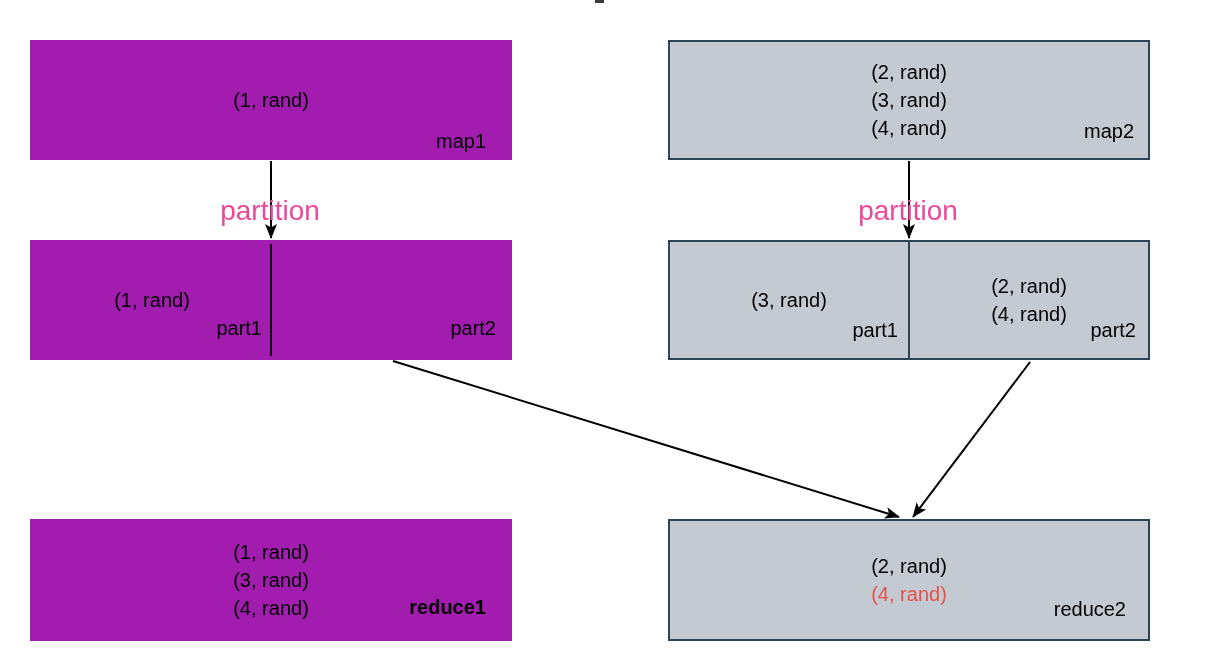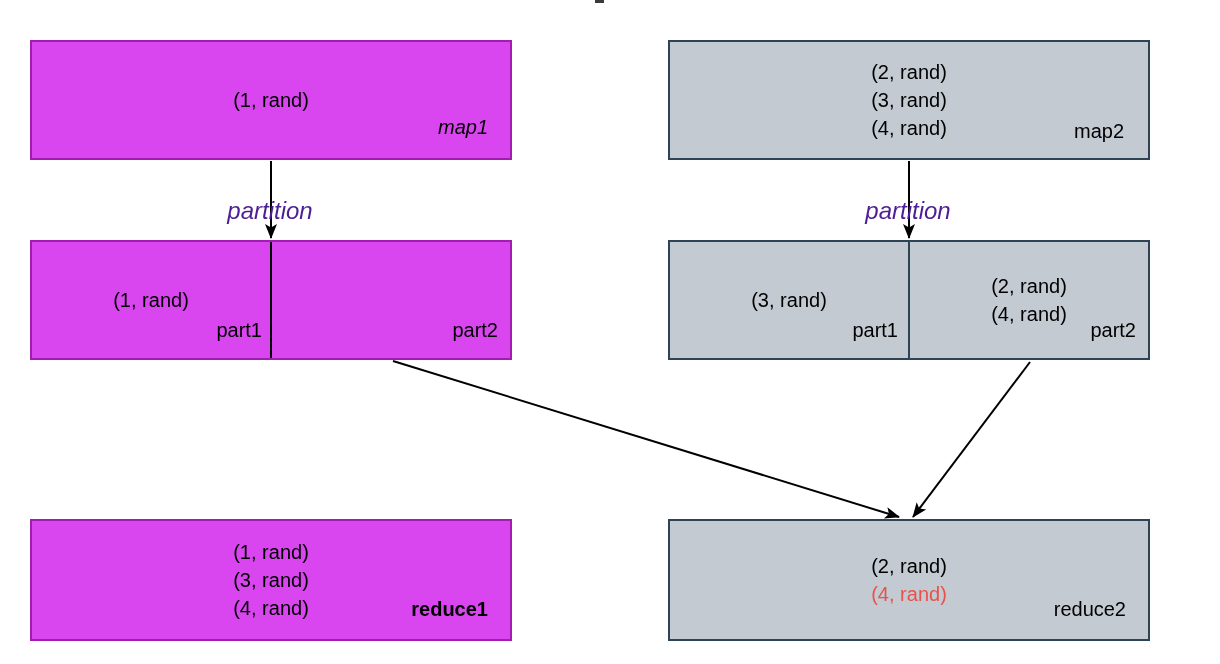--- a/index.html
+++ b/index.html
@@ -17,22 +17,22 @@
     height: 664px;
     background: #ffffff;
   }
   .box {
     position: absolute;
     box-sizing: border-box;
     font-size: 20px;
     color: #000000;
   }
   .box.white {
-    background: #d946ef;
-    border: 2px solid #a21caf;
+    background: #a21caf;
+    border: 4px solid #a21caf;
   }
   .box.blue {
     background: #c3cad2;
     border: 2px solid #2d4356;
   }
   .center-stack {
     position: absolute;
     inset: 0;
     display: flex;
     flex-direction: column;
@@ -65,25 +65,24 @@
     left: 0;
     top: 0;
     width: 1220px;
     height: 664px;
     z-index: 3;
     pointer-events: none;
   }
   .edge-label {
     position: absolute;
     z-index: 4;
-    font-size: 24px;
-    color: #4c1d95;
+    font-size: 28px;
+    color: #ec4899;
     transform: translate(-50%, -50%);
     white-space: pre;
-    font-style: italic;
   }
   .boxes-layer { position: absolute; inset: 0; z-index: 2; }
   #top-artifact {
     position: absolute;
     left: 595px;
     top: 0;
     width: 9px;
     height: 3px;
     background: #3a3a3a;
     z-index: 5;
@@ -93,30 +92,30 @@
 <body>
 
 <div id="stage">
 
   <div class="boxes-layer">
 
     <div class="box white" style="left:30px; top:40px; width:482px; height:120px;">
       <div class="center-stack">
         <div class="line">(1, rand)</div>
       </div>
-      <div class="node-title" style="right:22px; bottom:19px;font-style:italic;">map1</div>
+      <div class="node-title" style="right:22px; bottom:3px;">map1</div>
     </div>
 
     <div class="box blue" style="left:668px; top:40px; width:482px; height:120px;">
       <div class="center-stack">
         <div class="line">(2, rand)</div>
         <div class="line">(3, rand)</div>
         <div class="line">(4, rand)</div>
       </div>
-      <div class="node-title" style="right:24px; bottom:15px;">map2</div>
+      <div class="node-title" style="right:14px; bottom:15px;">map2</div>
     </div>
 
     <div class="box white split" style="left:30px; top:240px; width:482px; height:120px;">
       <div class="cell">
         <div class="center-stack">
           <div class="line">(1, rand)</div>
         </div>
         <div class="node-title" style="right:8px; bottom:16px;">part1</div>
       </div>
       <div class="cell">

